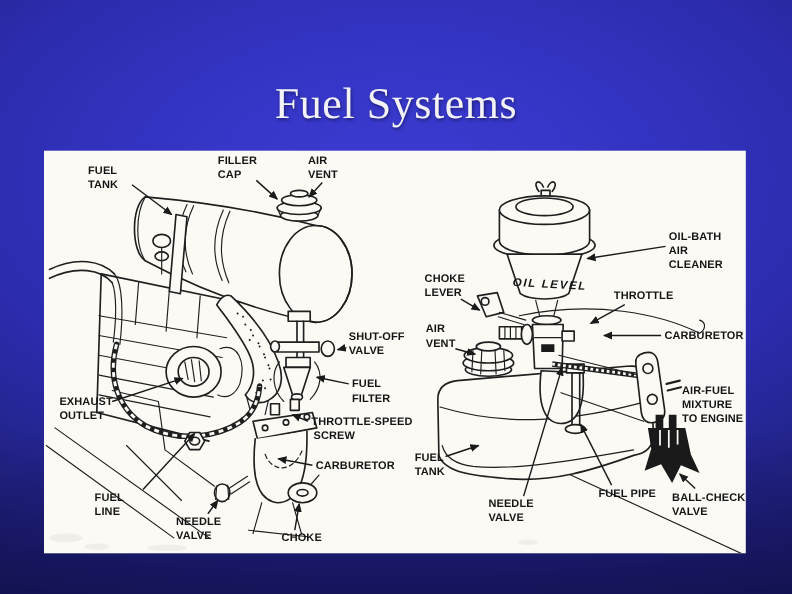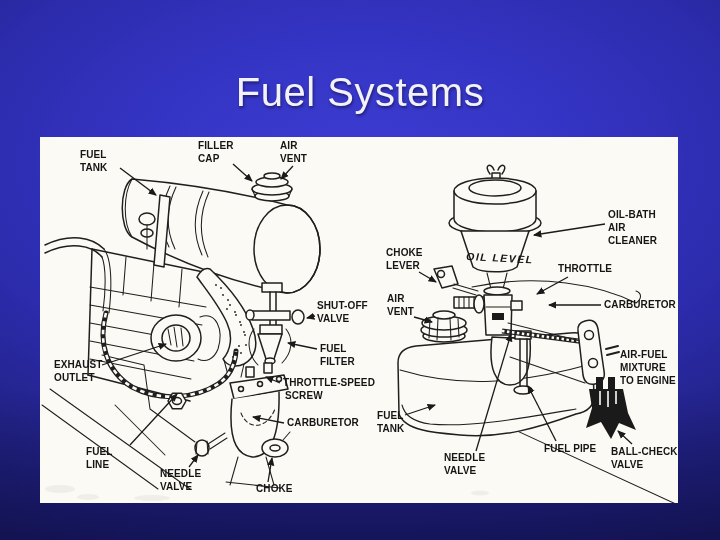--- a/index.html
+++ b/index.html
@@ -6,21 +6,21 @@
   .slide{
     position:relative;width:720px;height:540px;overflow:hidden;
     background:
       linear-gradient(to bottom, rgba(4,4,40,0) 72%, rgba(4,4,40,0.38) 100%),
       radial-gradient(115% 88% at 50% 30%,
         #3c3cd2 0%, #3434c4 26%, #2b2bab 50%, #222287 70%, #1c1c6e 88%, #191960 100%);
     font-family:"Liberation Sans", sans-serif;
   }
   .title{
     position:absolute;left:0;right:0;top:70px;text-align:center;
-    font-family:Liberation Sans, sans-serif;font-size:40px;font-weight:400;
+    font-family:Liberation Serif, serif;font-size:40px;font-weight:400;
     color:#f2f2f8;letter-spacing:0.5px;text-shadow:1px 2px 3px rgba(0,0,20,0.45);
   }
   .panel{
     position:absolute;left:40px;top:137px;width:638px;height:366px;
     background:#fbfaf5;
   }
   svg{display:block;}
   .ink{stroke:#1f1f1f;fill:none;stroke-width:1.5;stroke-linecap:round;stroke-linejoin:round;}
   .thin{stroke-width:1.05;}
   .paper{fill:#fbfaf5;}

